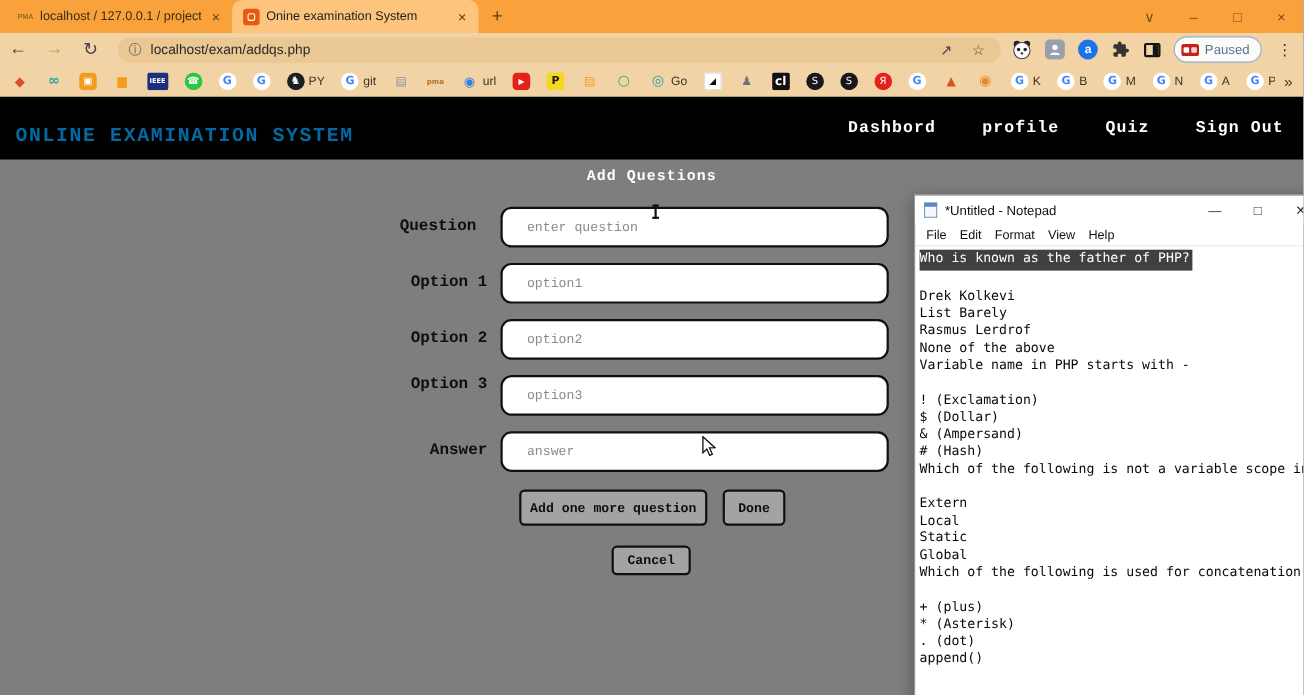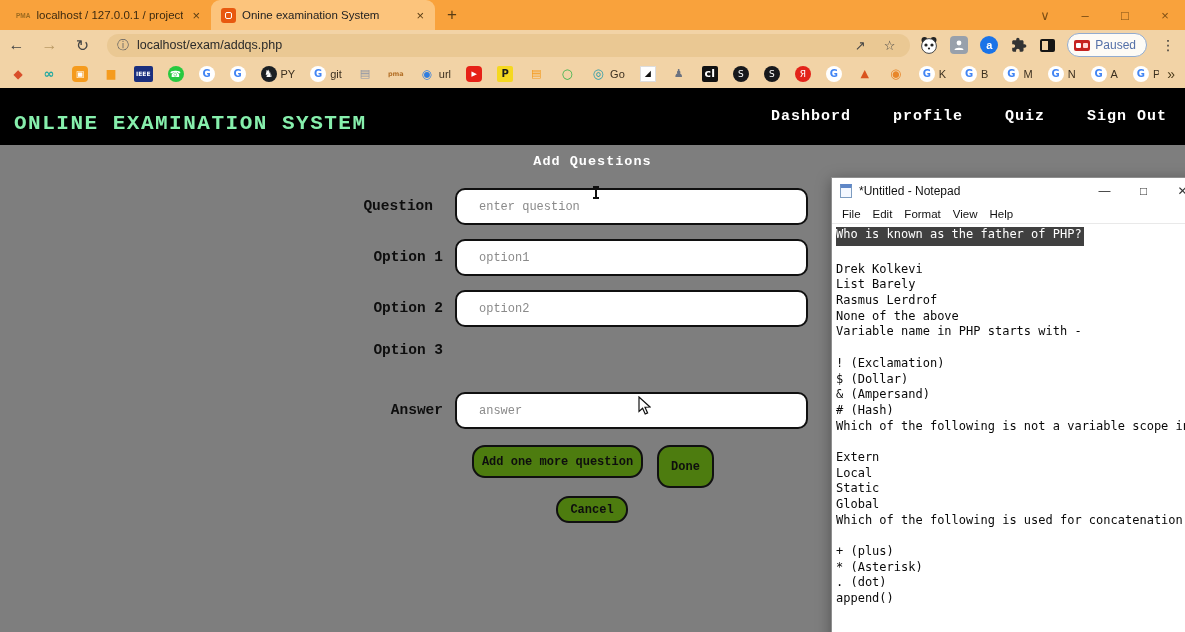--- a/index.html
+++ b/index.html
@@ -47,28 +47,28 @@
   .bmbar { position:absolute; left:0; top:60px; width:1185px; height:28px; background:#f2d3a6; display:flex; align-items:center; padding:0 10px; overflow:hidden; }
   .bm-list { display:flex; align-items:center; gap:15px; flex:1; overflow:hidden; }
   .bm { display:flex; align-items:center; gap:4px; flex:none; }
   .bm-ico { min-width:16px; height:16px; display:flex; align-items:center; justify-content:center; font-size:10px; line-height:16px; font-family:"DejaVu Sans", sans-serif; }
   .bm-label { font-size:11px; color:#3c3020; }
   .bm-label:empty { display:none; }
   .bm-overflow { font-size:14px; color:#4a3a1a; margin-left:8px; flex:none; }
 
   
   .site-navbar { position:absolute; left:0; top:88px; width:1185px; height:57px; background:#000; display:flex; align-items:center; font-family:"Liberation Mono", monospace; }
-  .brand { color:#86efac; font-weight:bold; font-size:21px; letter-spacing:1.5px; margin-left:14px;margin-top:14px; }
+  .brand { color:#0369a1; font-weight:bold; font-size:18px; letter-spacing:1.5px; margin-left:14px;margin-top:14px; }
   .site-links { margin-left:auto; display:flex; gap:42px; margin-right:18px; }
   .site-links span { color:#fff; font-weight:bold; font-size:15px; letter-spacing:1px; }
   .page-title { position:absolute; left:0; top:154px; width:1185px; text-align:center; color:#fff; font-family:"Liberation Mono", monospace; font-weight:bold; font-size:13.5px; letter-spacing:1px; }
   .f-label { position:absolute; width:160px; text-align:right; font-family:"Liberation Mono", monospace; font-weight:bold; font-size:14.5px; color:#0e0e0e; }
   .f-input { position:absolute; left:455px; width:353px; height:37px; background:#fff; border:2px solid #101010; border-radius:10px; padding-left:22px; font-family:"Liberation Mono", monospace; font-size:12px; color:#333; outline:none; }
   .f-input::placeholder { color:#8a8a8a; }
-  .site-btn { position:absolute; background:#4d7c0f; border:2px solid #101010; border-radius:13px; font-family:"Liberation Mono", monospace; font-weight:bold; font-size:12px; color:#0e0e0e; display:flex; align-items:center; justify-content:center; }
+  .site-btn { position:absolute; background:#a3a3a3; border:2px solid #101010; border-radius:5px; font-family:"Liberation Mono", monospace; font-weight:bold; font-size:12px; color:#0e0e0e; display:flex; align-items:center; justify-content:center; }
 
   
   .ibeam { position:absolute; left:595px; top:186px; width:2px; height:13px; background:#111; }
   .ibeam:before, .ibeam:after { content:""; position:absolute; left:-2px; width:6px; height:2px; background:#111; }
   .ibeam:after { bottom:0; }
   .mouse-cursor { position:absolute; left:638px; top:396px; }
 
   
   .notepad { position:absolute; left:831px; top:177px; width:372px; height:470px; background:#fff; border:1px solid #8f8f8f; box-shadow:0 3px 14px rgba(0,0,0,.35); }
   .np-titlebar { height:26px; display:flex; align-items:center; padding-left:8px; background:#fff; }
@@ -343,26 +343,27 @@
   <span class="f-label" style="left:273px; top:198px;">Question</span>
   <input class="f-input" style="top: 188px;" placeholder="enter question">
 
   <span class="f-label" style="left:283px; top:249px;">Option 1</span>
   <input class="f-input" style="top: 239px;" placeholder="option1">
 
   <span class="f-label" style="left:283px; top:300px;">Option 2</span>
   <input class="f-input" style="top: 290px;" placeholder="option2">
 
   <span class="f-label" style="left:283px; top:342px;">Option 3</span>
+  <input class="f-input" style="top: 341px;" placeholder="option3">
 
   <span class="f-label" style="left:283px; top:402px;">Answer</span>
   <input class="f-input" style="top: 392px;" placeholder="answer">
 
   <button class="site-btn" style="left:472px; top:445px; width:171px; height:33px;">Add one more question</button>
-  <button class="site-btn" style="left:657px; top:445px; width:57px; height:43px;">Done</button>
+  <button class="site-btn" style="left:657px; top:445px; width:57px; height:33px;">Done</button>
   <button class="site-btn" style="left:556px; top:496px; width:72px; height:27px;">Cancel</button>
 
   <span class="ibeam"></span>
   <span class="mouse-cursor">
     <svg width="13" height="19" viewBox="0 0 13 19">
         <polygon points="1,1 1,15.5 4.6,12.2 7.2,18 9.6,16.9 7,11.2 12,11" fill="#fff" stroke="#111" stroke-width="1.2"></polygon>
       </svg>
   </span>
 
   <div class="notepad">

